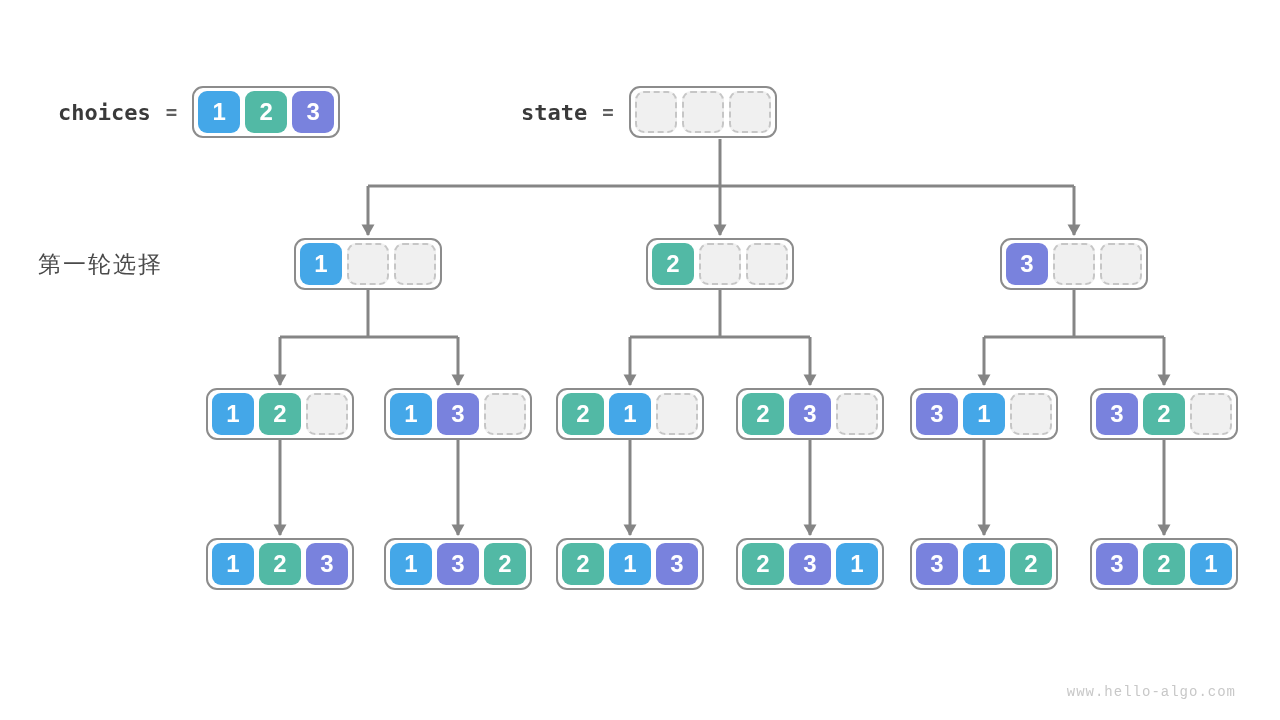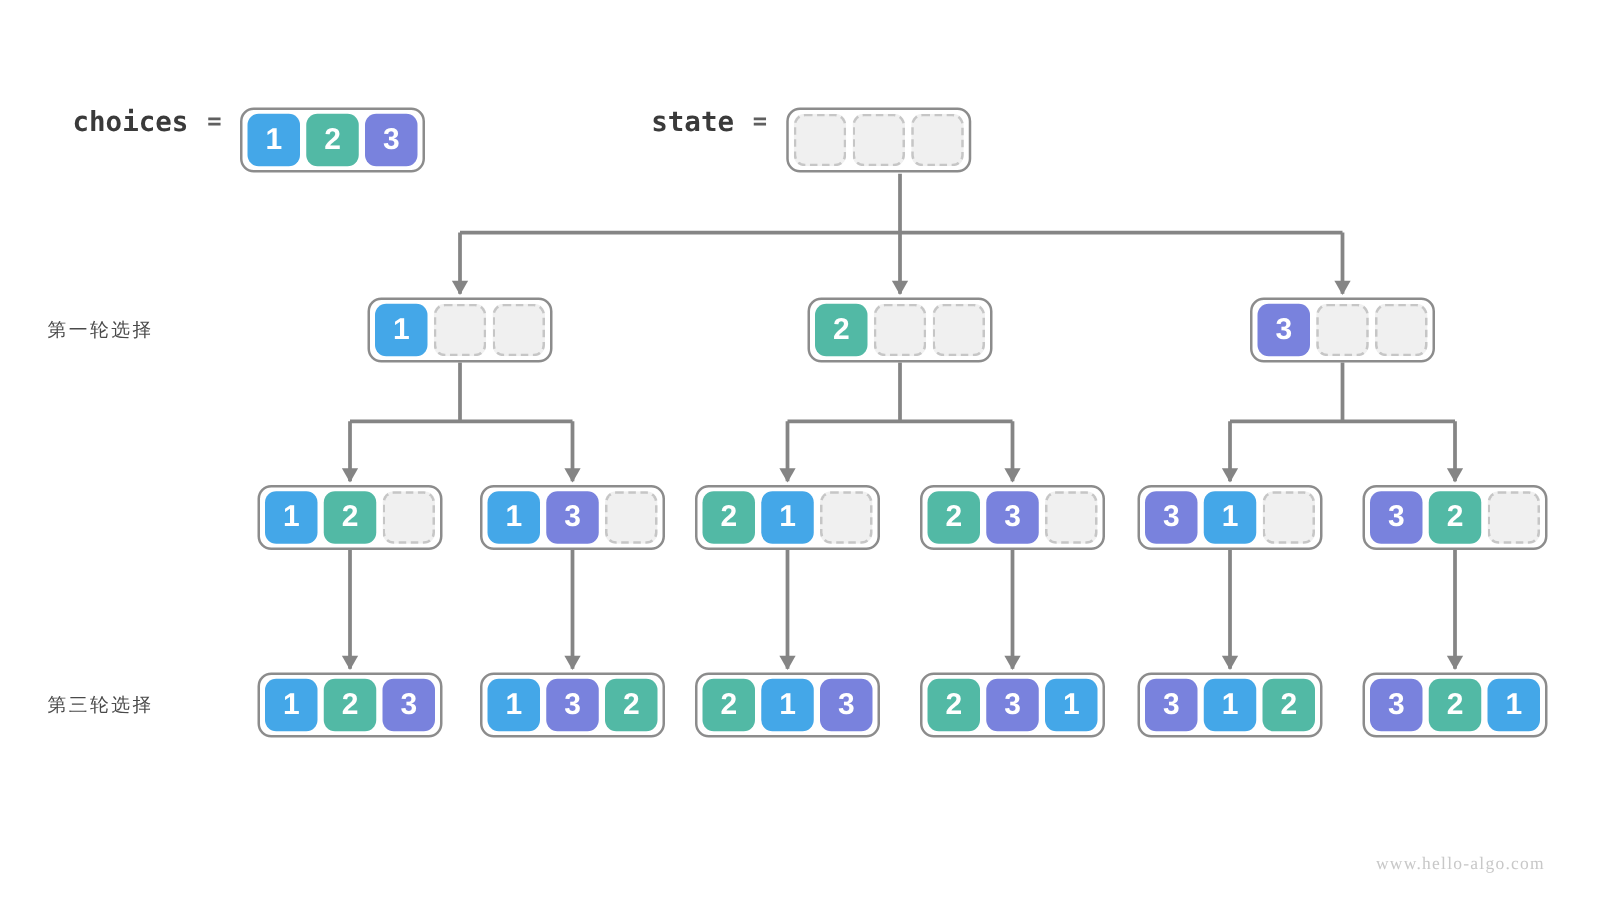--- a/index.html
+++ b/index.html
@@ -10,46 +10,46 @@
   #arrows{position:absolute;left:0;top:0;width:1280px;height:720px;pointer-events:none;}
 
   .code-label{
     font-family:"DejaVu Sans Mono","Liberation Mono",monospace;
     font-weight:bold;font-size:22px;color:#3a3a3a;letter-spacing:0px;
   }
   .equals{
     font-family:"DejaVu Sans Mono","Liberation Mono",monospace;
     font-weight:bold;font-size:19px;color:#5f5f5f;
   }
-  .header-group{position:absolute;display:flex;align-items:flex-start;gap:15px;height:52px;}
+  .header-group{position:absolute;display:flex;align-items:center;gap:15px;height:52px;}
 
   .node{
     box-sizing:border-box;width:148px;height:52px;background:#ffffff;
     border:2.5px solid #8c8c8c;border-radius:11px;
     display:flex;align-items:center;justify-content:center;gap:5px;
     flex:0 0 auto;
   }
   .node.abs{position:absolute;}
   .cell{
     box-sizing:border-box;width:42px;height:42px;border-radius:9px;
     display:flex;align-items:center;justify-content:center;
     color:#ffffff;font-size:24px;font-weight:bold;
     font-family:"Liberation Sans","DejaVu Sans",sans-serif;
   }
   .cell.empty{
     background:#f0f0f0;border:2px dashed #c6c6c6;border-radius:9px;
   }
   .round-label{
     position:absolute;left:38px;transform:translateY(-50%);
-    font-size:15px;font-weight:500;color:#4a4a4a;letter-spacing:2px;
+    font-size:23px;font-weight:500;color:#4a4a4a;letter-spacing:2px;
     white-space:nowrap;
   }
   #watermark{
     position:absolute;right:44px;bottom:20px;
-    font-family:Liberation Serif, serif;
+    font-family:Liberation Mono, monospace;
     font-size:14px;color:#c8c8c8;letter-spacing:1px;
   }
 </style>
 </head>
 <body>
 
 <div id="canvas">
 
   <svg id="arrows">
       <defs>
@@ -99,21 +99,20 @@
     <span id="state-box-slot">
         <div class="node">
           <div class="cell empty"></div>
           <div class="cell empty"></div>
           <div class="cell empty"></div>
         </div>
       </span>
   </div>
 
   <div class="round-label" style="top:264px;">第一轮选择</div>
-  <div class="round-label" style="top:564px;">第三轮选择</div>
 
   <div id="watermark">www.hello-algo.com</div>
 
 <div class="node abs" style="left: 294px; top: 238px;">
       <div class="cell" style="background: rgb(68, 167, 232);">1</div>
       <div class="cell empty"></div>
       <div class="cell empty"></div>
     </div>
     <div class="node abs" style="left: 646px; top: 238px;">
       <div class="cell" style="background: rgb(82, 185, 165);">2</div>

